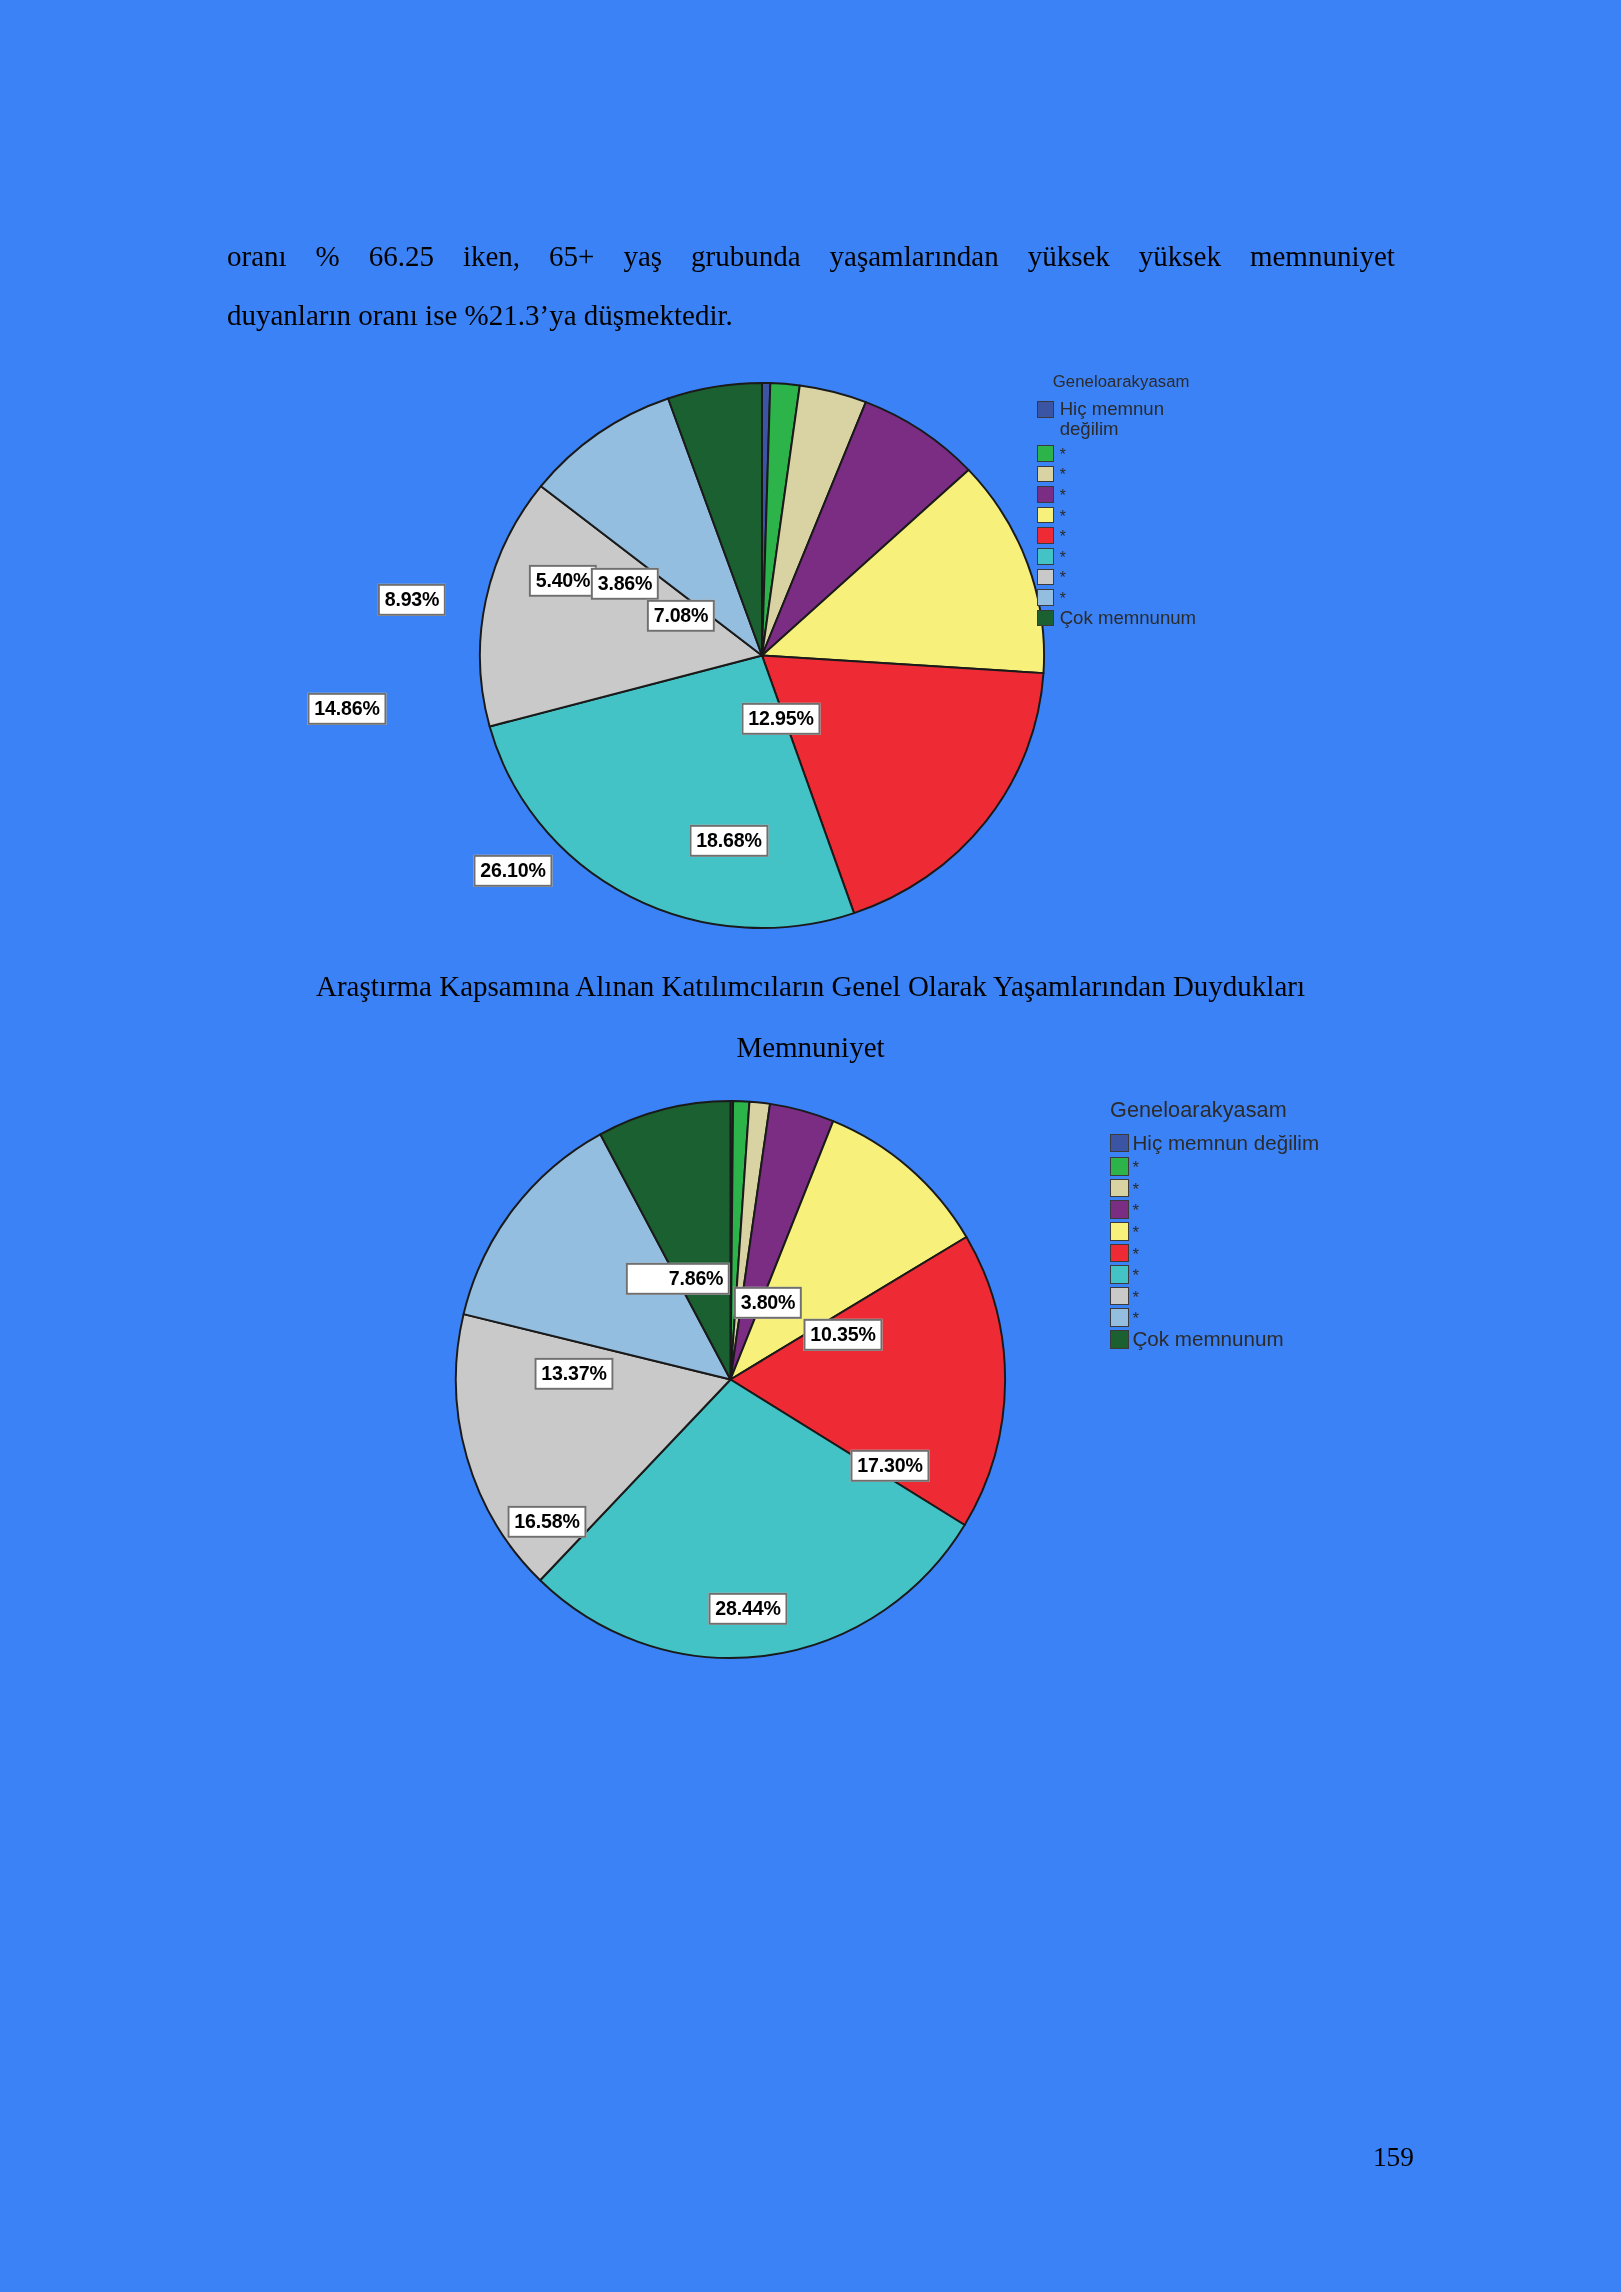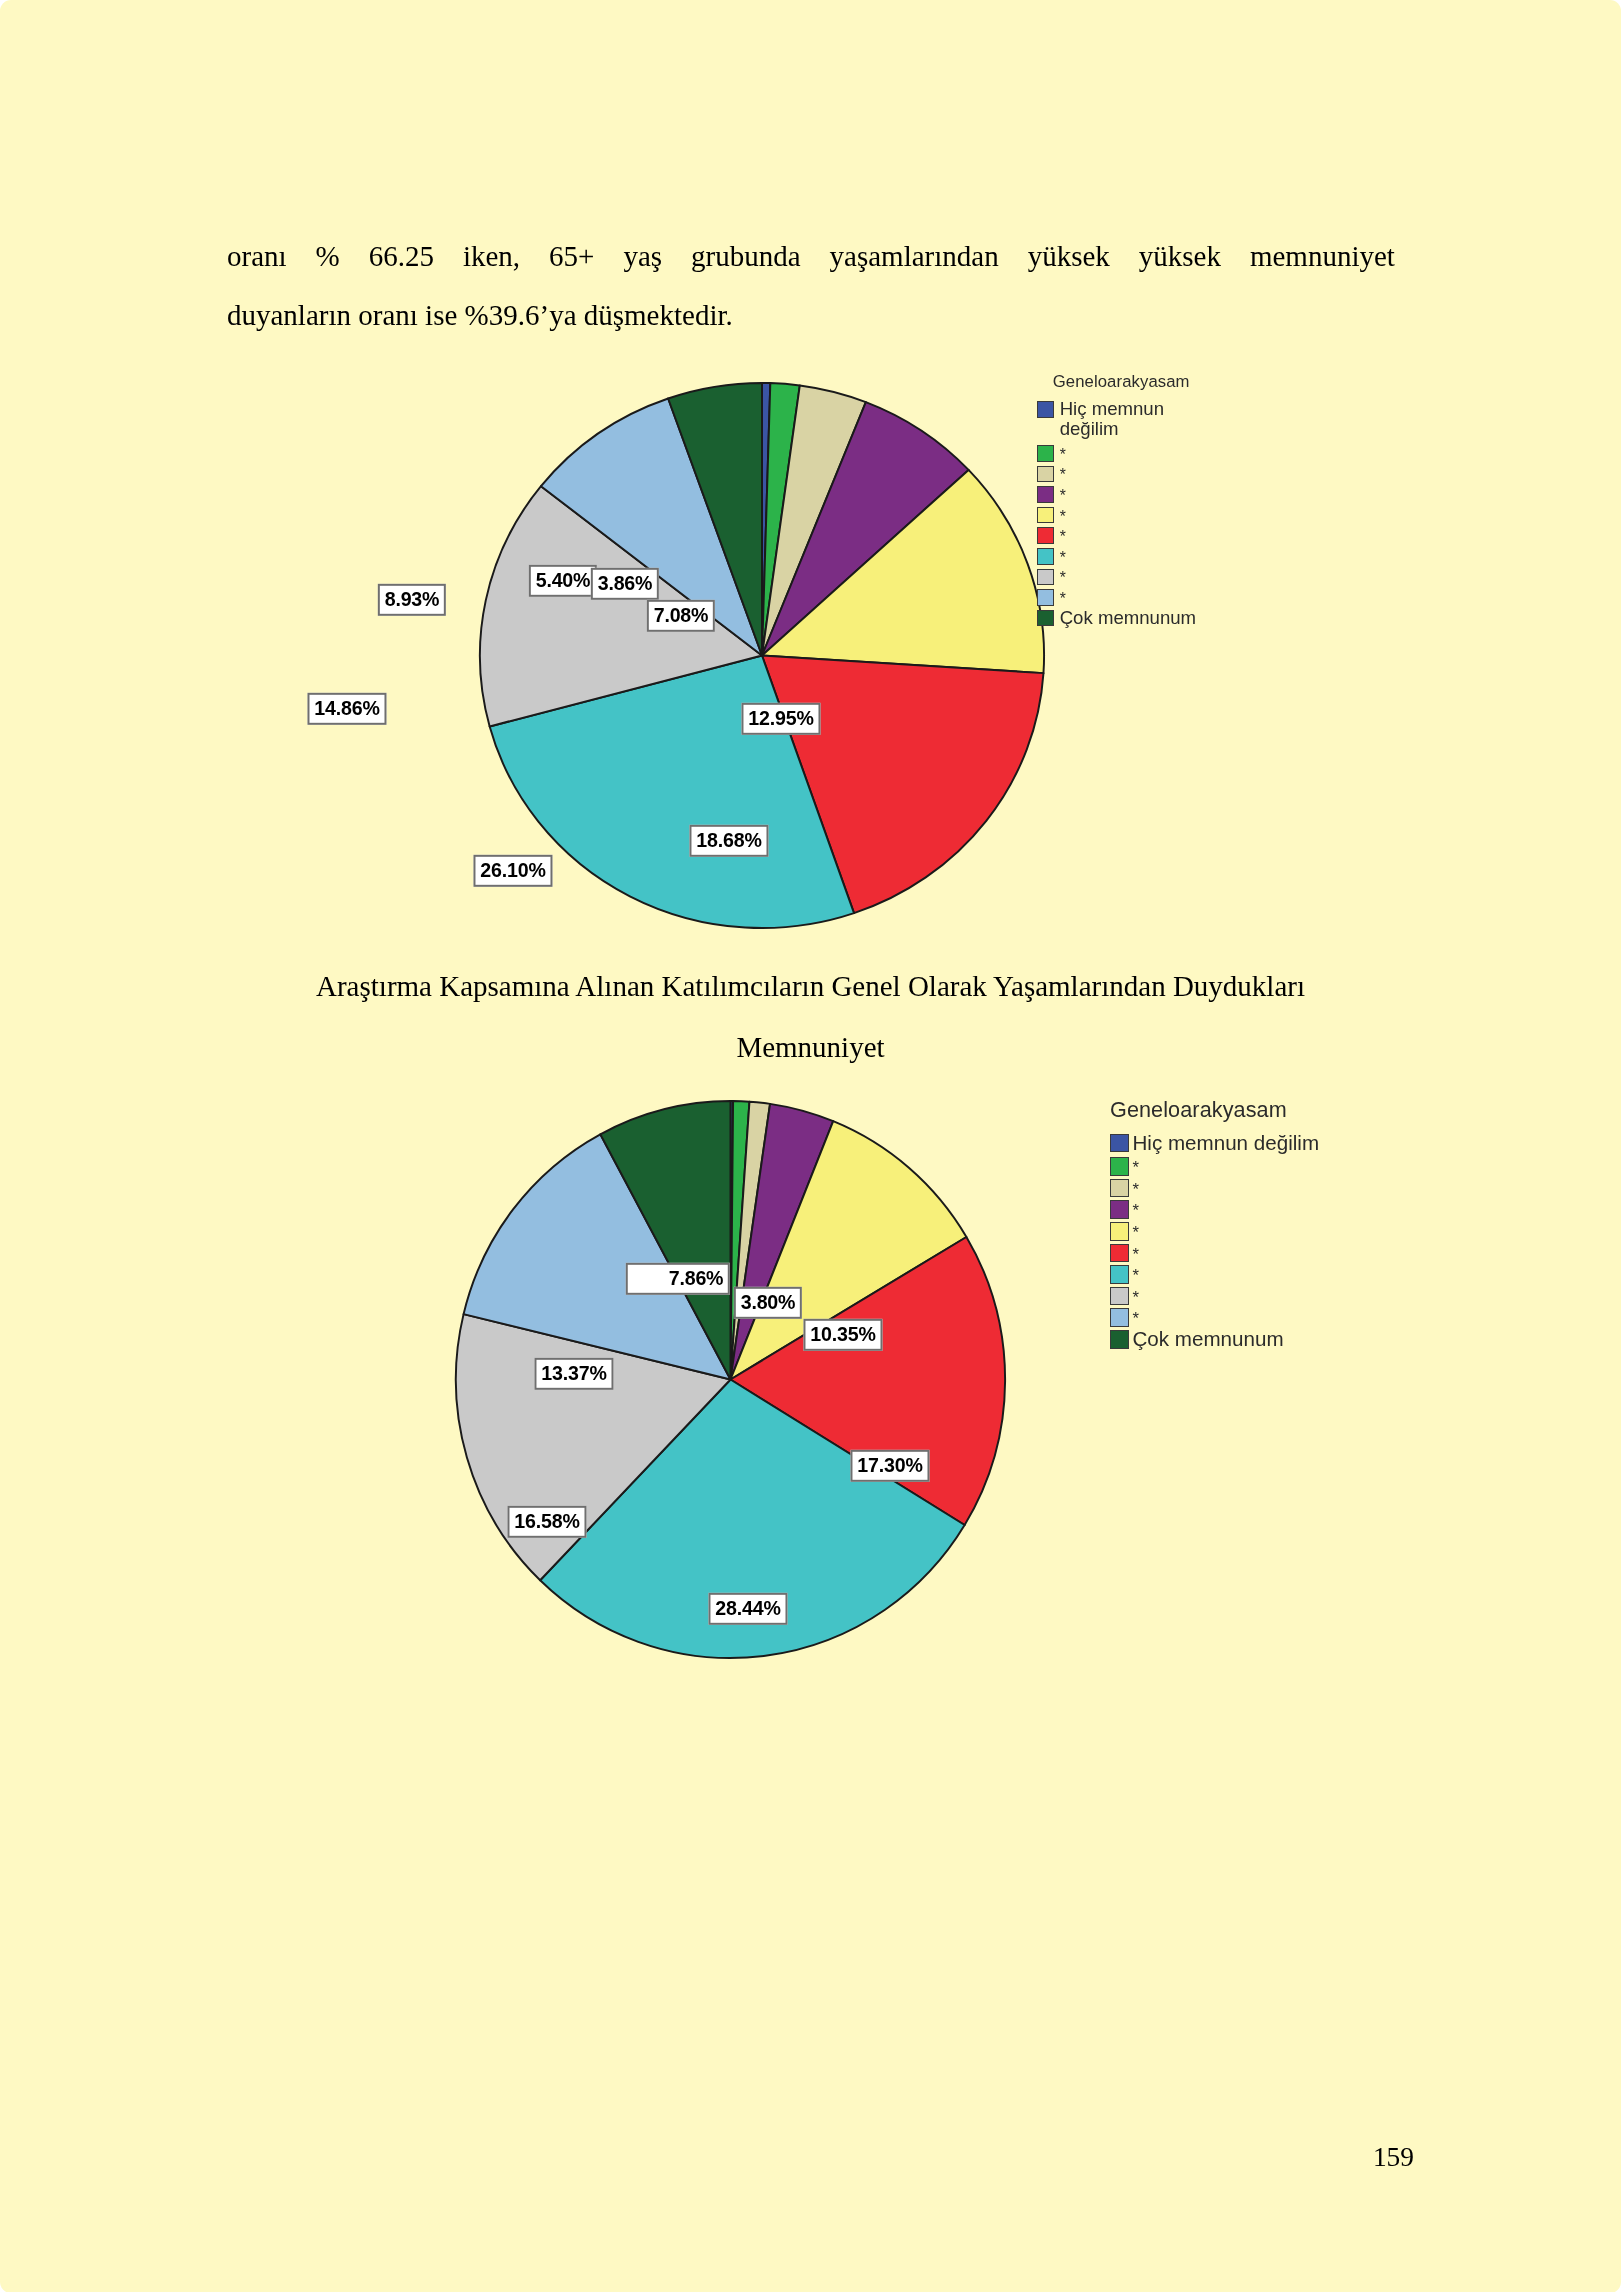--- a/index.html
+++ b/index.html
@@ -11,22 +11,21 @@
   body {
     width: 1621px;
     height: 2293px;
     position: relative;
     font-family: "Liberation Serif", "DejaVu Serif", serif;
     overflow: hidden;
   }
   .page {
     position: absolute;
     inset: 0;
-    background: #fef9c3;
-    border-radius: 11px;
+    background: #3b82f6;
   }
 
   
   .paragraph {
     position: absolute;
     left: 227px;
     top: 227px;
     width: 1168px;
     font-size: 29px;
     line-height: 59px;
@@ -169,21 +168,21 @@
       <span>66.25</span>
       <span>iken,</span>
       <span>65+</span>
       <span>yaş</span>
       <span>grubunda</span>
       <span>yaşamlarından</span>
       <span>yüksek</span>
       <span>yüksek</span>
       <span>memnuniyet</span>
     </span>
-    <span class="line">duyanların oranı ise %39.6’ya düşmektedir.</span>
+    <span class="line">duyanların oranı ise %21.3’ya düşmektedir.</span>
   </div>
 
   <div class="figure figure-1">
 
     <div class="pie-wrap pie-1">
       <svg viewBox="0 0 582 560" preserveAspectRatio="none" aria-hidden="true">
         <g id="pie1-slices">
             <path d="M 291.00 280.00 L 291.00 2.00 A 288 278 0 0 1 299.50 2.12 Z" fill="#3B55A4" stroke="#1a1a1a" stroke-width="2" stroke-linejoin="round"></path>
             <path d="M 291.00 280.00 L 299.50 2.12 A 288 278 0 0 1 329.61 4.51 Z" fill="#2CB34A" stroke="#1a1a1a" stroke-width="2" stroke-linejoin="round"></path>
             <path d="M 291.00 280.00 L 329.61 4.51 A 288 278 0 0 1 397.02 21.52 Z" fill="#D9D3A4" stroke="#1a1a1a" stroke-width="2" stroke-linejoin="round"></path>

